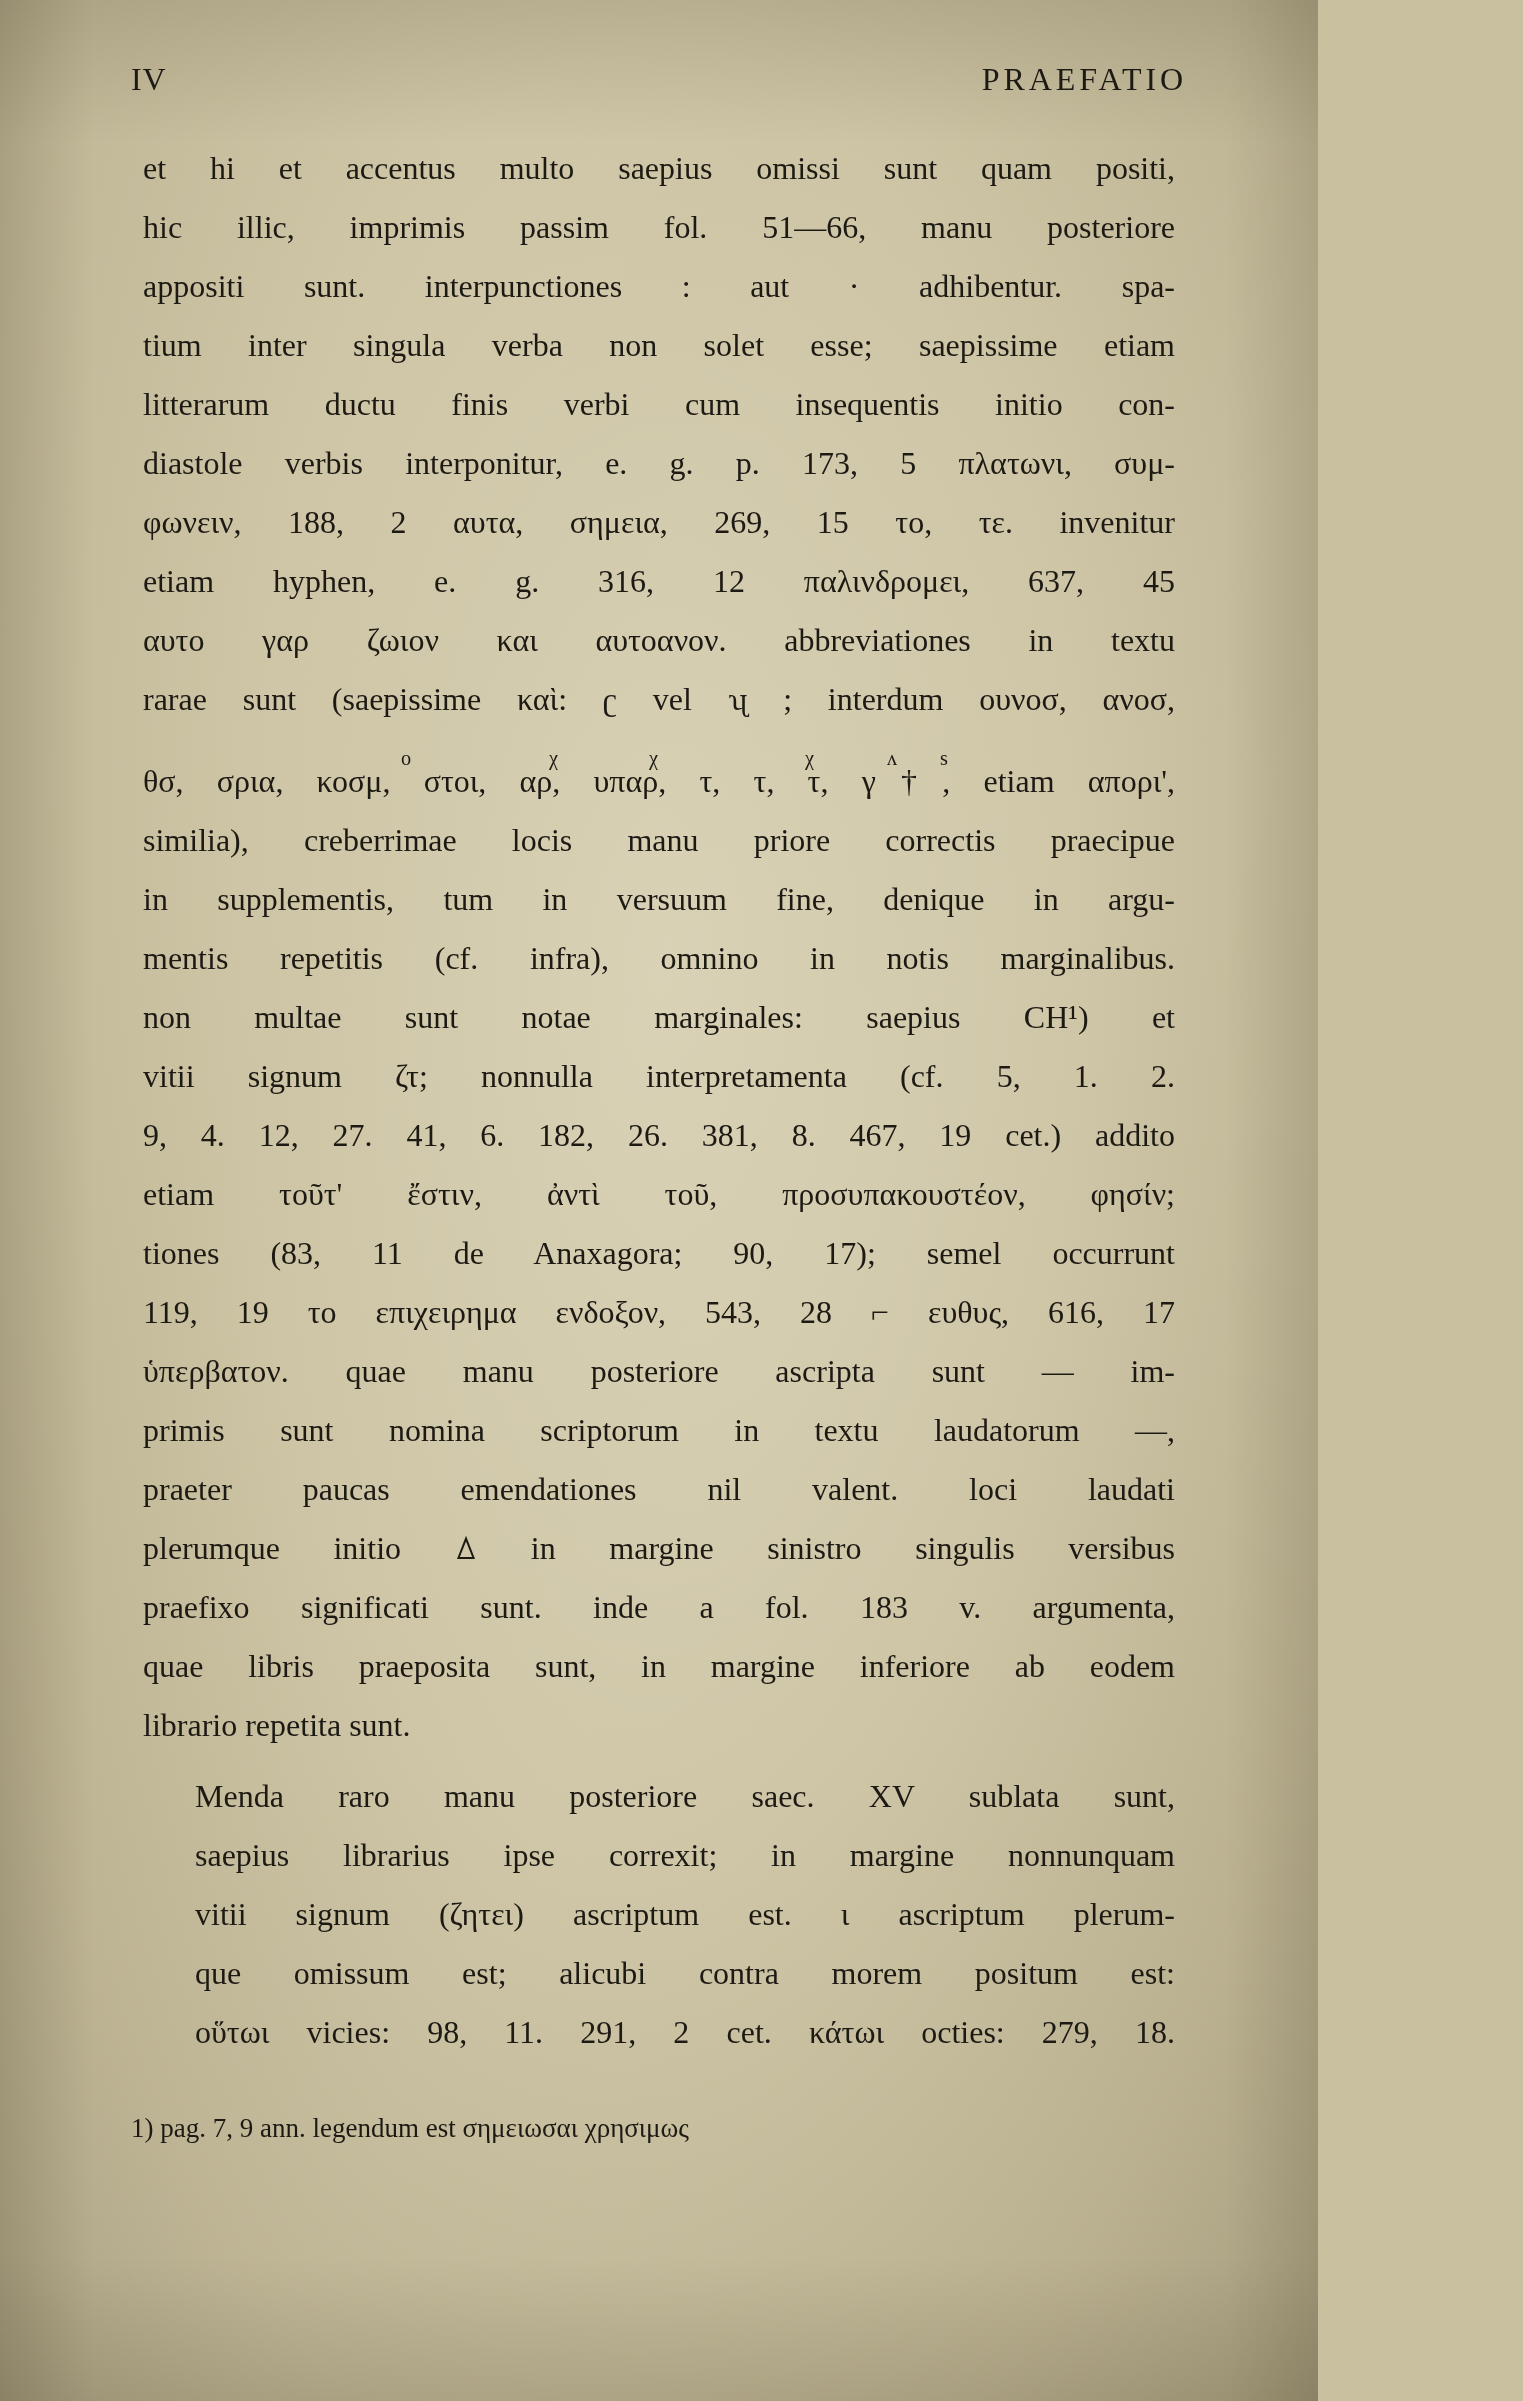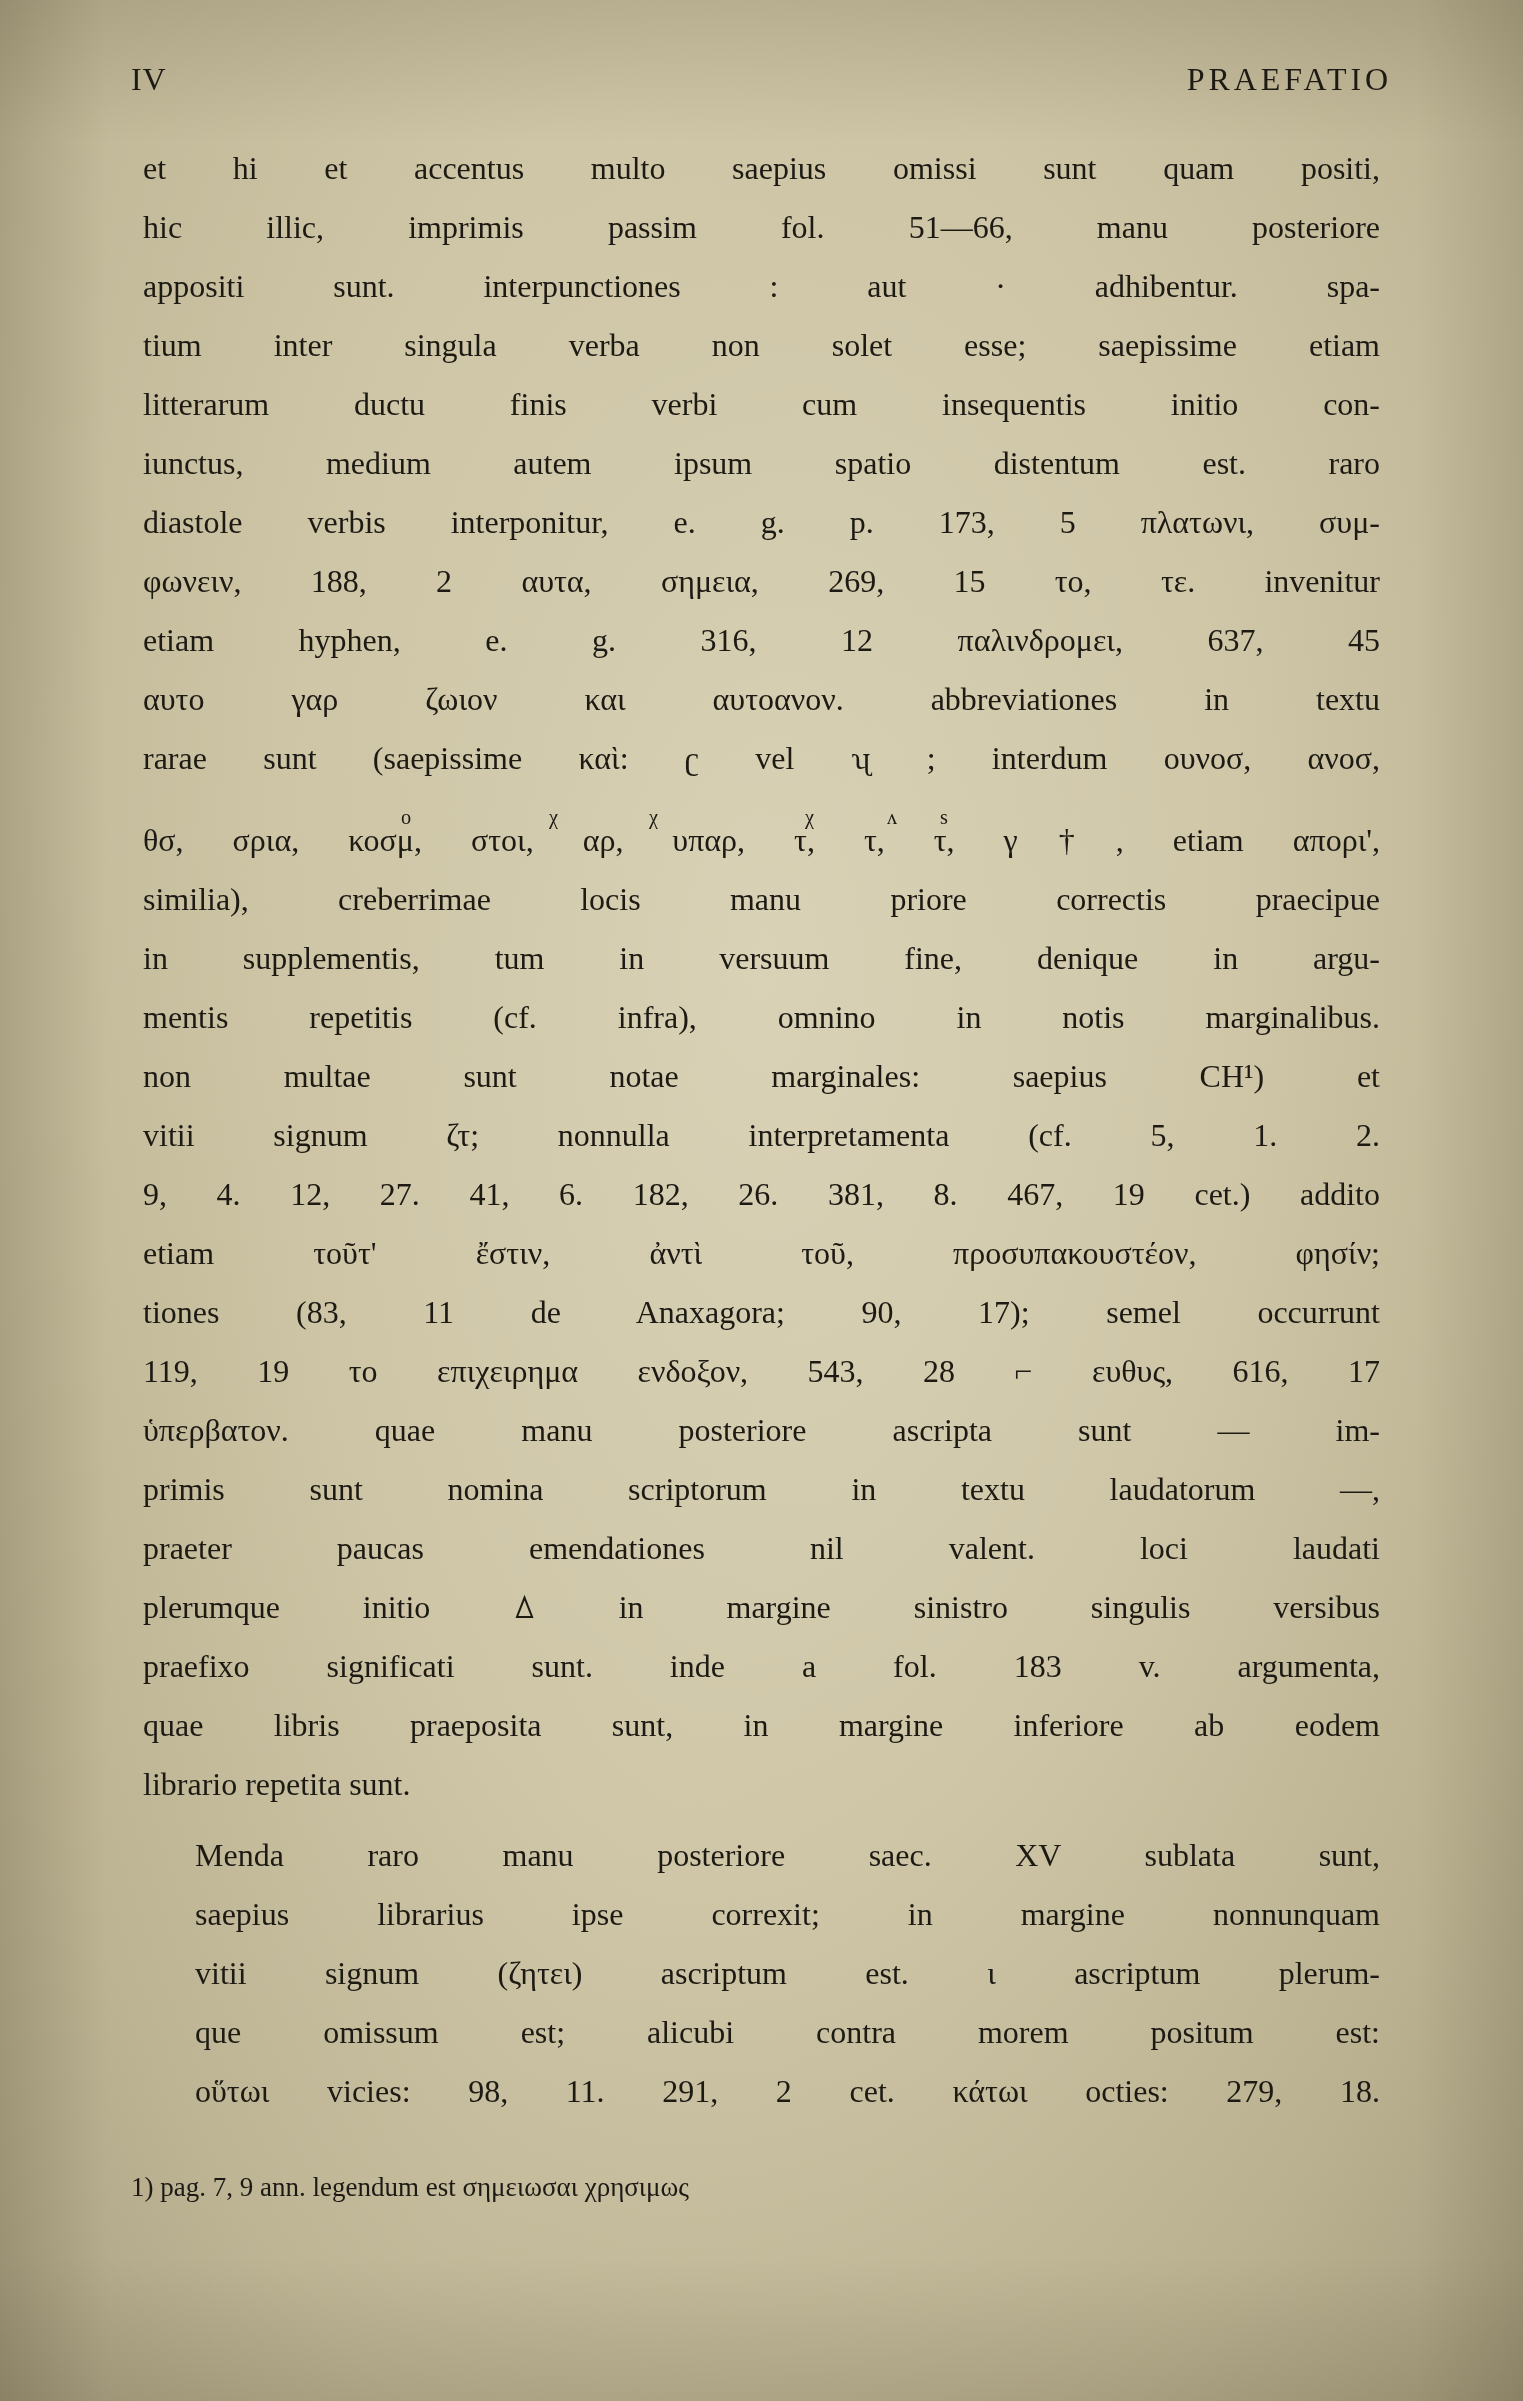--- a/index.html
+++ b/index.html
@@ -10,21 +10,21 @@
     width: 1523px;
     height: 2401px;
     background: #c9c09f;
     font-family: "Liberation Serif", serif;
     color: #1d1a14;
     overflow: hidden;
   }
   
   .page {
     position: relative;
-    width: 1523px;
+    width: 1318px;
     height: 2401px;
     box-sizing: border-box;
     background:
       radial-gradient(ellipse at 50% 40%, rgba(255,252,235,0.30) 0%, rgba(255,250,230,0.10) 45%, rgba(90,78,50,0.10) 78%, rgba(60,50,30,0.22) 100%),
       linear-gradient(118deg, #cdc4a4 0%, #c7be9d 32%, #cac1a1 58%, #c3ba99 100%);
   }
   .page:before {
     content: "";
     position: absolute;
     left: 0; top: 0; right: 0; bottom: 0;
@@ -122,21 +122,20 @@
     </div>
 
     <div class="body-block">
 
       <p>
         <span class="ln j">et hi et accentus multo saepius omissi sunt quam positi,</span>
         <span class="ln j">hic illic, imprimis passim fol. 51—66, manu posteriore</span>
         <span class="ln j">appositi sunt. interpunctiones : aut · adhibentur. spa-</span>
         <span class="ln j">tium inter singula verba non solet esse; saepissime etiam</span>
         <span class="ln j">litterarum ductu finis verbi cum insequentis initio con-</span>
-        <span class="ln j">iunctus, medium autem ipsum spatio distentum est. raro</span>
         <span class="ln j">diastole verbis interponitur, e. g. p. 173, 5 πλατωνι, συμ-</span>
         <span class="ln j">φωνειν, 188, 2 αυτα, σημεια, 269, 15 το, τε. invenitur</span>
         <span class="ln j">etiam hyphen, e. g. 316, 12 παλινδρομει, 637, 45</span>
         <span class="ln j">αυτο γαρ ζωιον και αυτοανον. abbreviationes in textu</span>
         <span class="ln j">rarae sunt (saepissime καὶ: ʗ vel ʯ ; interdum ουνοσ, ανοσ,</span>
         <span class="glyphrow">
           <span style="left:258px">o</span>
           <span style="left:406px">χ</span>
           <span style="left:506px">χ</span>
           <span style="left:662px">χ</span>

